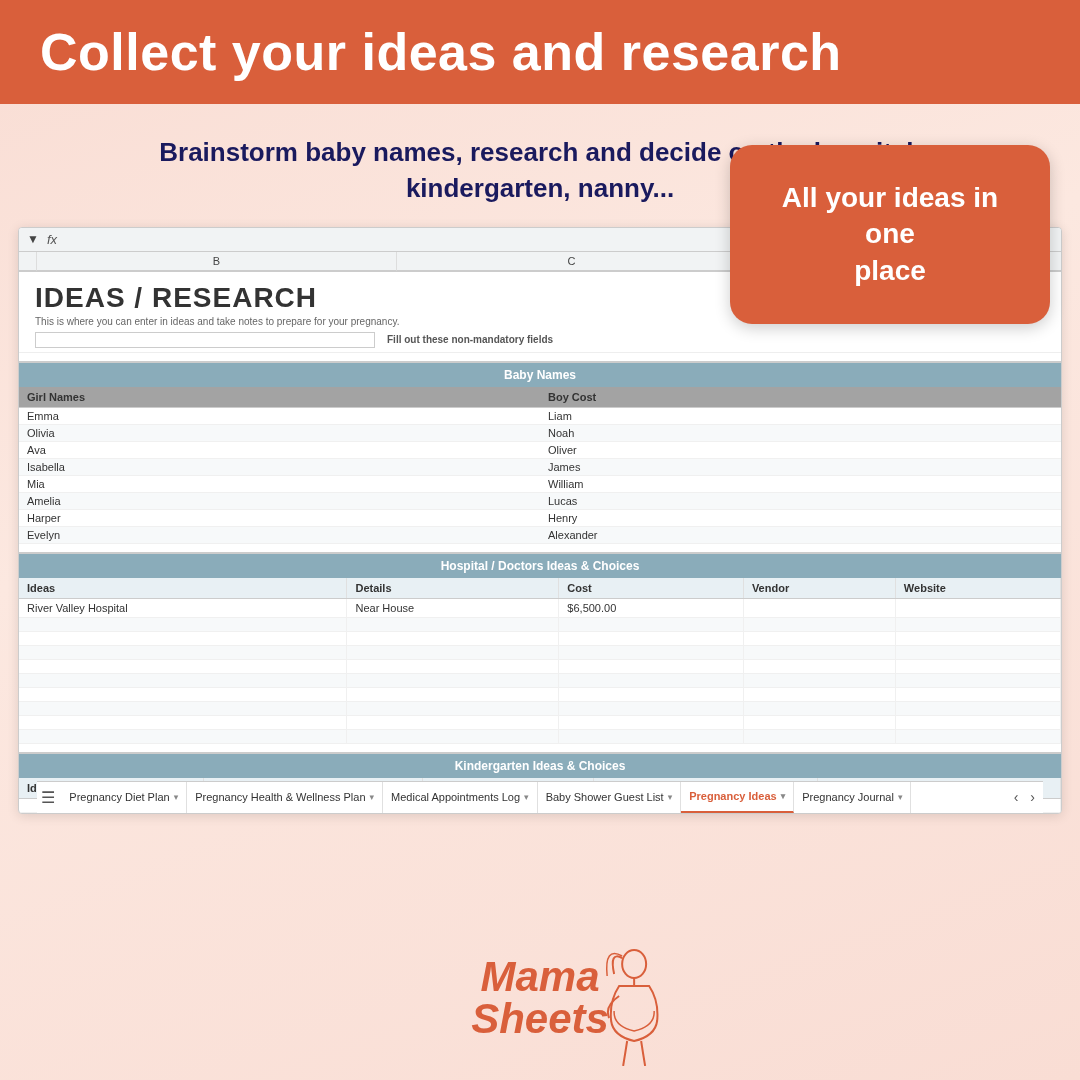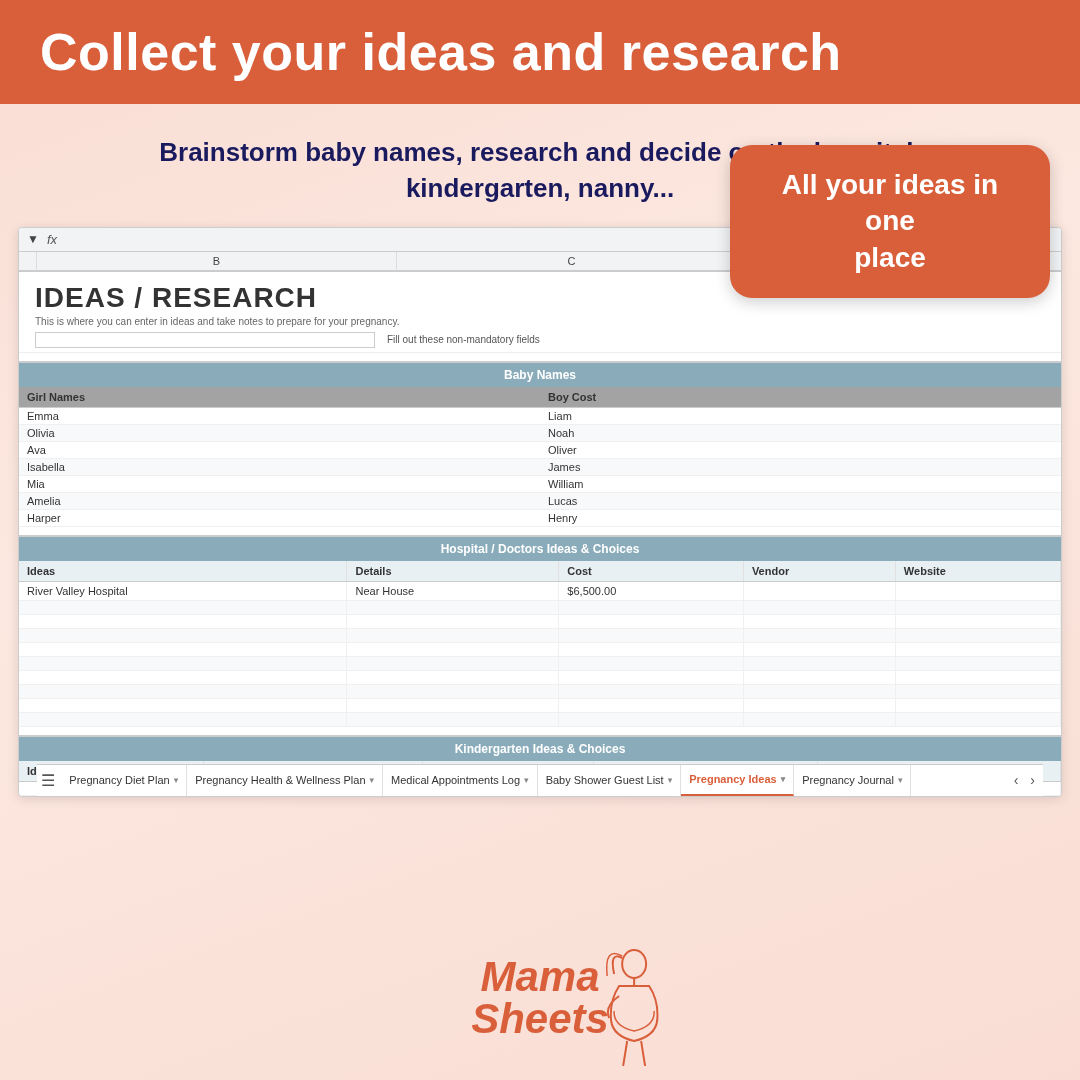--- a/index.html
+++ b/index.html
@@ -104,20 +104,21 @@
     .ideas-subtitle {
       font-size: 10px;
       color: #666;
       margin-top: 2px;
     }
     .ideas-input-row {
       display: flex;
       align-items: center;
       gap: 12px;
       margin-top: 5px;
+      font-weight: bold;
     }
     .ideas-input {
       width: 340px;
       height: 16px;
       border: 1px solid #ccc;
       background: #fff;
     }
     .ideas-input-label {
       font-size: 10px;
       color: #555;
@@ -186,21 +187,21 @@
 
     
     .callout-bubble {
       position: absolute;
       top: 145px;
       right: 30px;
       background: #d95f3b;
       color: #fff;
       font-size: 28px;
       font-weight: 900;
-      padding: 22px 28px;
+      padding: 35px 28px;
       border-radius: 22px;
       max-width: 320px;
       text-align: center;
       line-height: 1.3;
       box-shadow: 0 4px 16px rgba(0,0,0,0.2);
       z-index: 10;
     }
 
     
     .tab-bar {
@@ -351,20 +352,24 @@
             <td>Mia</td>
             <td>William</td>
           </tr>
           <tr>
             <td>Amelia</td>
             <td>Lucas</td>
           </tr>
           <tr>
             <td>Harper</td>
             <td>Henry</td>
+          </tr>
+          <tr>
+            <td>Evelyn</td>
+            <td>Alexander</td>
           </tr>
         </tbody>
     </table>
 
     <div class="section-header-row">Hospital / Doctors Ideas &amp; Choices</div>
 
     <table class="data-table">
       <thead>
         <tr>
           <th>Ideas</th>

